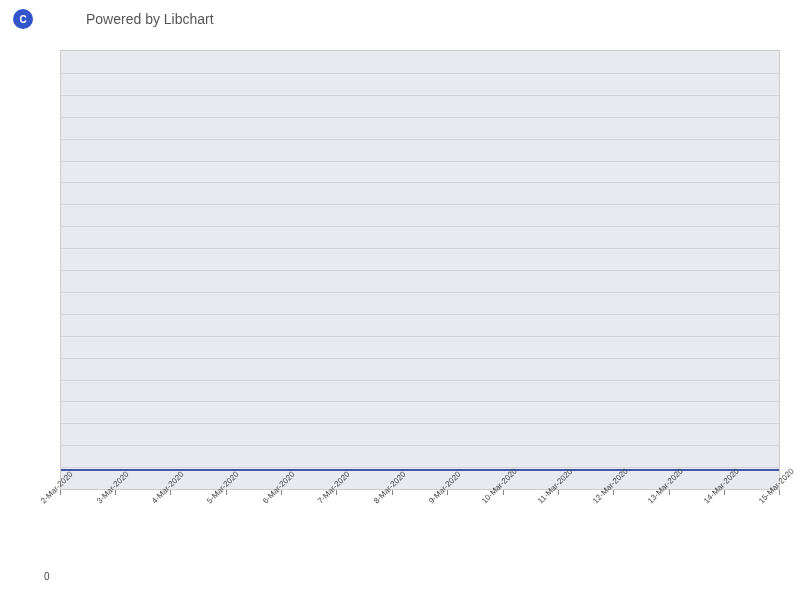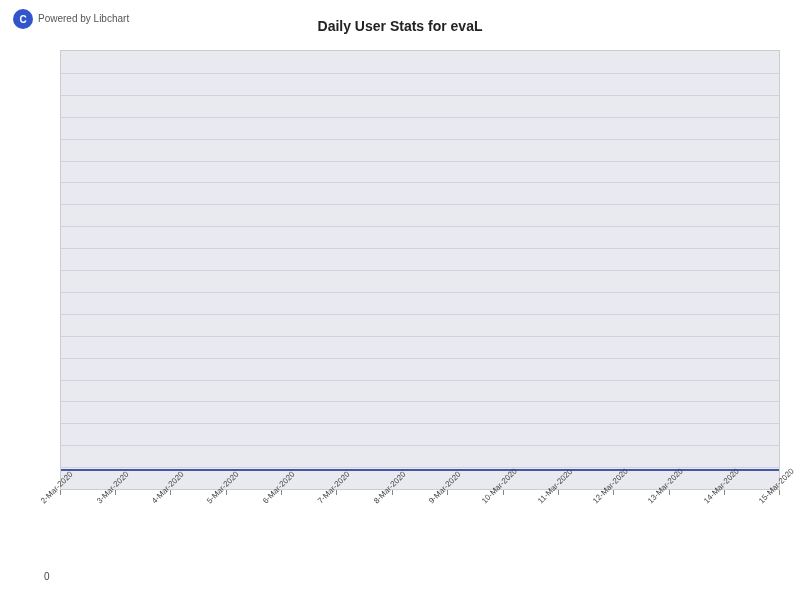--- a/index.html
+++ b/index.html
@@ -26,23 +26,24 @@
       align-items: center;
       gap: 4px;
     }
 
     .libchart-logo {
       width: 22px;
       height: 22px;
     }
 
     .powered-by-text {
-      font-size: 10px;
+      font-size: 14px;
       color: #555;
       line-height: 1.2;
+      margin-left: 48px;
     }
 
     .chart-title {
       text-align: center;
       font-size: 14px;
       font-weight: bold;
       color: #222;
       padding-top: 8px;
       padding-bottom: 4px;
     }
@@ -125,21 +126,20 @@
 
   <div class="powered-by">
     <svg class="libchart-logo" viewBox="0 0 22 22">
       <circle cx="11" cy="11" r="10" fill="#3355cc"></circle>
       <text x="11" y="15" text-anchor="middle" fill="white" font-size="10" font-weight="bold">C</text>
     </svg>
     <div class="powered-by-text">Powered by
 Libchart</div>
   </div>
 
-  <div class="chart-title">Daily User Stats for evaL</div>
 
   <div class="y-label">0</div>
 
   <div class="chart-area">
     <div class="grid-lines">
 
       <div class="grid-line" style="top: 5%"></div>
       <div class="grid-line" style="top: 10%"></div>
       <div class="grid-line" style="top: 15%"></div>
       <div class="grid-line" style="top: 20%"></div>

